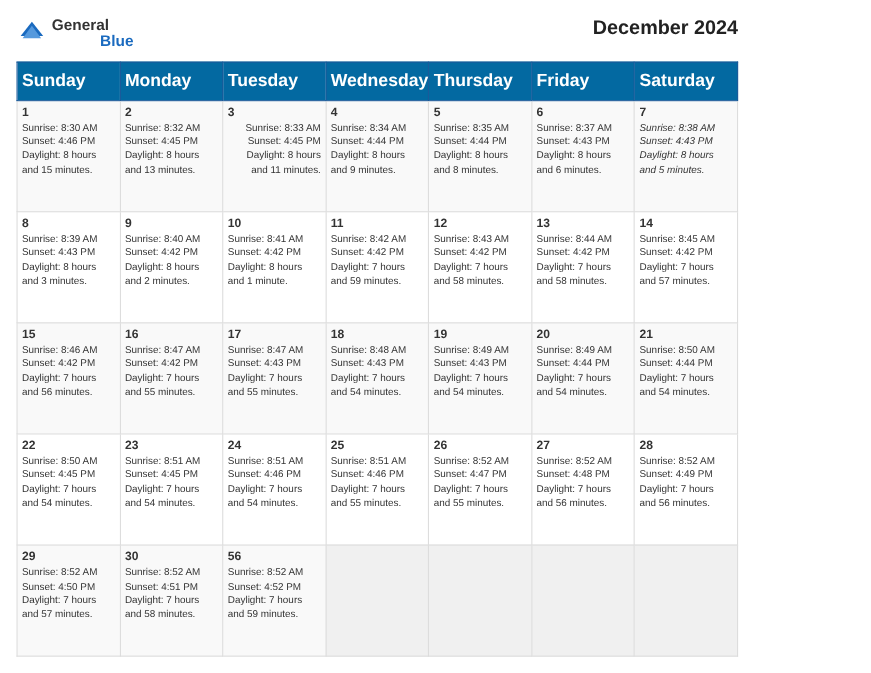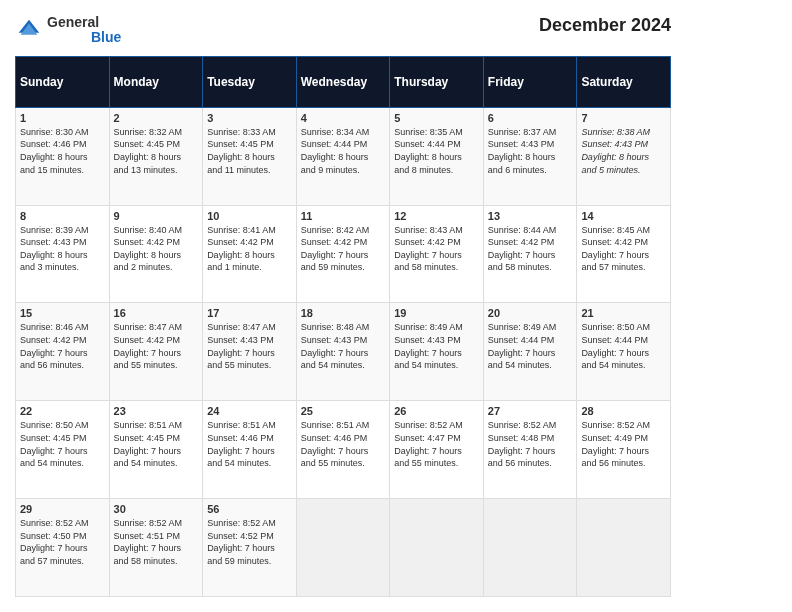--- a/index.html
+++ b/index.html
@@ -61,25 +61,25 @@
       color: #555;
     }
     .calendar {
       flex: 1;
       border: 1px solid #ccc;
       border-collapse: collapse;
       width: 100%;
       table-layout: fixed;
     }
     .calendar thead tr th {
-      background: #0f172a;
+      background: #0369a1;
       color: #fff;
-      font-size: 12px;
-      font-weight: bold;
-      padding: 18px 4px;
+      font-size: 16px;
+      font-weight: bold;
+      padding: 8px 4px;
       text-align: left;
       border: 1px solid #1a5a9a;
     }
     .calendar tbody tr td {
       vertical-align: top;
       padding: 4px 4px;
       border: 1px solid #ddd;
       font-size: 9.5px;
       color: #333;
       background: #fff;
@@ -150,21 +150,21 @@
           </td>
           <td>
             <span class="day-num">2</span>
             <div class="day-info" style="white-space: pre-line;">Sunrise: 8:32 AM
 Sunset: 4:45 PM
 Daylight: 8 hours
 and 13 minutes.</div>
           </td>
           <td>
             <span class="day-num">3</span>
-            <div class="day-info" style="white-space: pre-line;">Sunrise: 8:33 AM
+            <div class="day-info" style="white-space: pre-line; text-align: right;">Sunrise: 8:33 AM
 Sunset: 4:45 PM
 Daylight: 8 hours
 and 11 minutes.</div>
           </td>
           <td>
             <span class="day-num">4</span>
             <div class="day-info" style="white-space: pre-line;">Sunrise: 8:34 AM
 Sunset: 4:44 PM
 Daylight: 8 hours
 and 9 minutes.</div>

